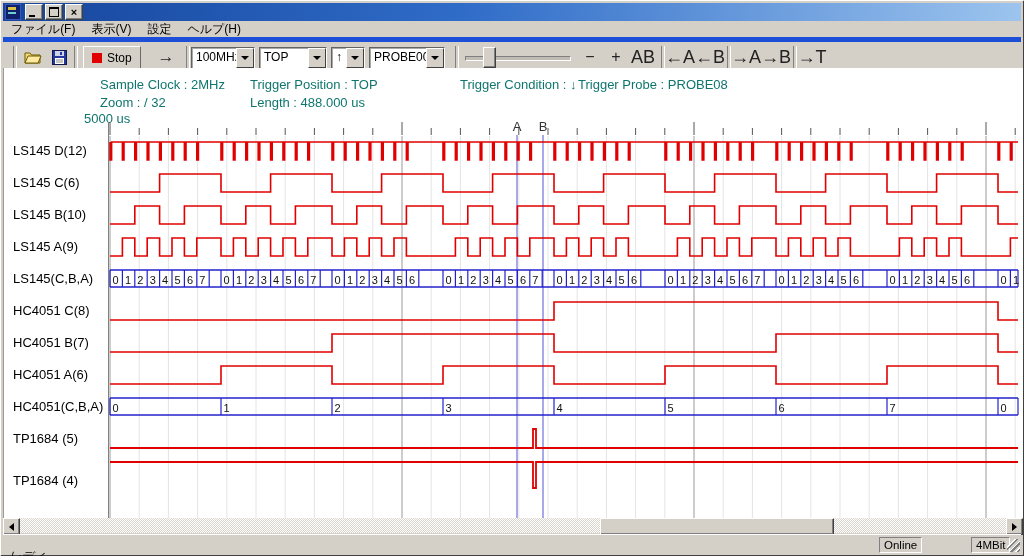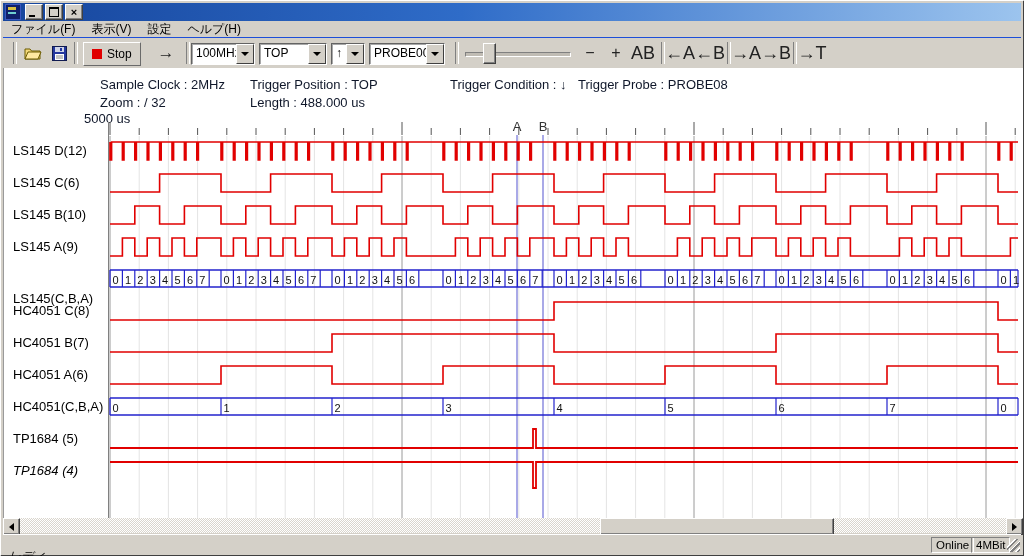--- a/index.html
+++ b/index.html
@@ -27,21 +27,21 @@
     font-size:10px;line-height:9px;color:#000;font-weight:bold;}
   .winbtn .mini{display:block;width:6px;height:2px;background:#000;margin:0 0 2px -4px;}
   .winbtn .maxi{display:block;width:8px;height:7px;border:1px solid #000;border-top:2px solid #000;margin-bottom:2px;}
   .winbtn .clos{font-size:11px;line-height:13px;}
   
   .menubar{position:absolute;left:3px;top:21px;width:1018px;height:16px;
     font-size:12px;color:#000;display:flex;align-items:center;}
   .menu-item{padding:1px 8px;}
   
   .toolbar{position:absolute;left:3px;top:37px;width:1018px;height:31px;
-    border-top:1px solid #1d4ed8;}
+    border-top:5px solid #1d4ed8;}
   .tb-sep{position:absolute;top:4px;width:2px;height:22px;
     border-left:1px solid #808080;border-right:1px solid #fff;}
   .tb-icon{position:absolute;top:4px;width:24px;height:22px;display:flex;align-items:center;justify-content:center;}
   .tb-txt{position:absolute;top:4px;height:22px;display:flex;align-items:center;justify-content:center;
     font-size:18px;color:#222;}
   .stop-btn{position:absolute;top:4px;height:22px;background:#d4d0c8;border:1px solid;
     border-color:#fff #6a6a6a #6a6a6a #fff;display:flex;align-items:center;gap:5px;
     font-size:12px;color:#000;padding:0 8px;}
   .stop-sq{width:10px;height:10px;background:#e00000;flex:0 0 auto;}
   .combo{position:absolute;top:5px;height:20px;background:#fff;border:1px solid;
@@ -52,21 +52,21 @@
     display:flex;align-items:center;justify-content:center;}
   .combo-arrow i{display:block;width:0;height:0;border:4px solid transparent;border-top:4px solid #000;margin-top:4px;}
   .slider{position:absolute;top:4px;height:22px;}
   .slider .track{position:absolute;left:0;right:0;top:10px;height:3px;
     border:1px solid;border-color:#808080 #fff #fff #808080;background:#c0bcb4;}
   .slider .thumb{position:absolute;top:1px;width:11px;height:19px;background:#d4d0c8;
     border:1px solid;border-color:#fff #404040 #404040 #fff;box-shadow:inset -1px -1px 0 #808080;}
   
   .client{position:absolute;left:3px;top:68px;width:1019px;height:450px;background:#fff;
     border-left:1px solid #9a9a9a;}
-  .info-text{position:absolute;font-size:13px;color:#0f172a;white-space:nowrap;}
+  .info-text{position:absolute;font-size:13px;color:#0f766e;white-space:nowrap;}
   .ch-label{position:absolute;left:13px;font-size:13px;color:#000;white-space:nowrap;}
   #wave-svg{position:absolute;left:0;top:68px;}
   
   .hscroll{position:absolute;left:3px;top:518px;width:1018px;height:15px;
     background:repeating-conic-gradient(#fff 0% 25%, #d9d5cd 0% 50%) 0 0/2px 2px;}
   .sb-btn{position:absolute;top:0;width:15px;height:15px;background:#d4d0c8;border:1px solid;
     border-color:#fff #404040 #404040 #fff;box-shadow:inset -1px -1px 0 #808080;
     display:flex;align-items:center;justify-content:center;}
   .sb-btn i{display:block;width:0;height:0;border:4px solid transparent;}
   .sb-btn.left i{border-right:5px solid #000;margin-left:-4px;}
@@ -188,38 +188,38 @@
 
   <span class="tb-sep" style="left:790px"></span>
 
   <span class="tb-txt" style="left:796px;width:26px">→T</span>
 </div>
 
 <div class="client"></div>
 
 <div class="info-text" style="left:100px;top:77px">Sample Clock : 2MHz</div>
 <div class="info-text" style="left:250px;top:77px">Trigger Position : TOP</div>
-<div class="info-text" style="left:450px;top:77px">Trigger Condition : ↓</div>
+<div class="info-text" style="left:460px;top:77px">Trigger Condition : ↓</div>
 <div class="info-text" style="left:578px;top:77px">Trigger Probe : PROBE08</div>
 <div class="info-text" style="left:100px;top:95px">Zoom : /  32</div>
 <div class="info-text" style="left:250px;top:95px">Length : 488.000 us</div>
 <div class="info-text" style="left:84px;top:111px">5000 us</div>
 
 <div id="channel-labels">
     <div class="ch-label" style="top: 143px;">LS145 D(12)</div>
     <div class="ch-label" style="top: 175px;">LS145 C(6)</div>
     <div class="ch-label" style="top: 207px;">LS145 B(10)</div>
     <div class="ch-label" style="top: 239px;">LS145 A(9)</div>
-    <div class="ch-label" style="top: 271px; margin-top: 20px;">LS145(C,B,A)</div>
+    <div class="ch-label" style="top: 271px;">LS145(C,B,A)</div>
     <div class="ch-label" style="top: 303px;">HC4051 C(8)</div>
     <div class="ch-label" style="top: 335px;">HC4051 B(7)</div>
     <div class="ch-label" style="top: 367px;">HC4051 A(6)</div>
     <div class="ch-label" style="top: 399px;">HC4051(C,B,A)</div>
     <div class="ch-label" style="top: 431px;">TP1684 (5)</div>
-    <div class="ch-label" style="top: 463px; font-style: italic;">TP1684 (4)</div>
+    <div class="ch-label" style="top: 473px;">TP1684 (4)</div>
   </div>
 
 <svg id="wave-svg" width="1024" height="450" viewBox="0 68 1024 450">
     <line x1="110" y1="136" x2="110" y2="518" stroke="#9a9a9a" stroke-width="1"></line>
     <line x1="110" y1="122" x2="110" y2="135" stroke="#555555" stroke-width="1"></line>
     <line x1="139.2" y1="136" x2="139.2" y2="518" stroke="#e4e4e4" stroke-width="1"></line>
     <line x1="139.2" y1="128" x2="139.2" y2="135" stroke="#555555" stroke-width="1"></line>
     <line x1="168.4" y1="136" x2="168.4" y2="518" stroke="#e4e4e4" stroke-width="1"></line>
     <line x1="168.4" y1="128" x2="168.4" y2="135" stroke="#555555" stroke-width="1"></line>
     <line x1="197.6" y1="136" x2="197.6" y2="518" stroke="#e4e4e4" stroke-width="1"></line>
@@ -457,16 +457,16 @@
       <i></i>
     </span>
   <span class="sb-btn right" style="left:1003px">
       <i></i>
     </span>
   <span class="sb-thumb" style="left:597px;width:232px"></span>
 </div>
 
 <div class="statusbar">
   <span class="status-left">レディ</span>
-  <span class="status-field" style="left:928px">Online</span>
+  <span class="status-field" style="left:876px">Online</span>
   <span class="status-field" style="left:968px">4MBit</span>
   <span class="grip"></span>
 </div>
 
 </body></html>

